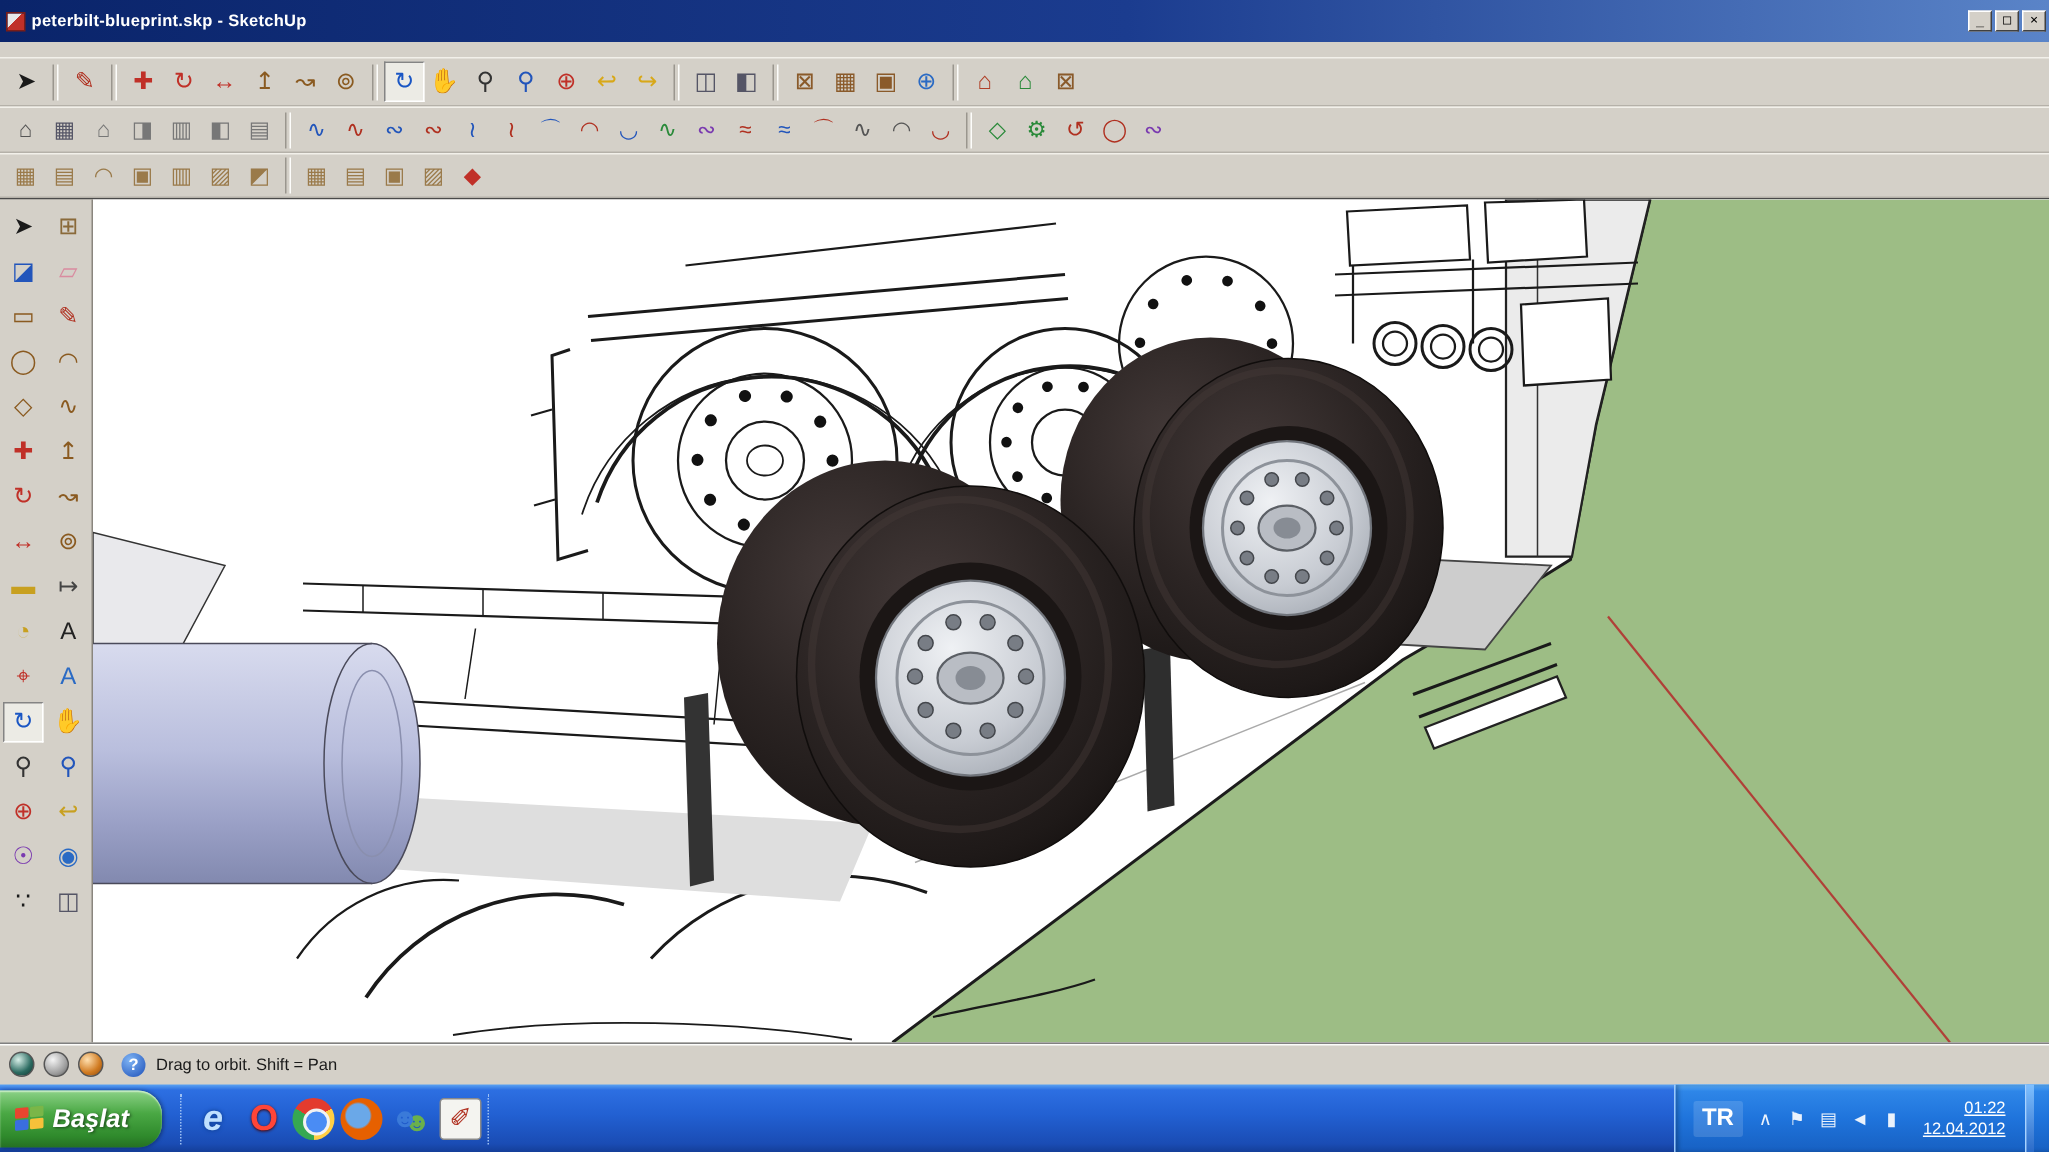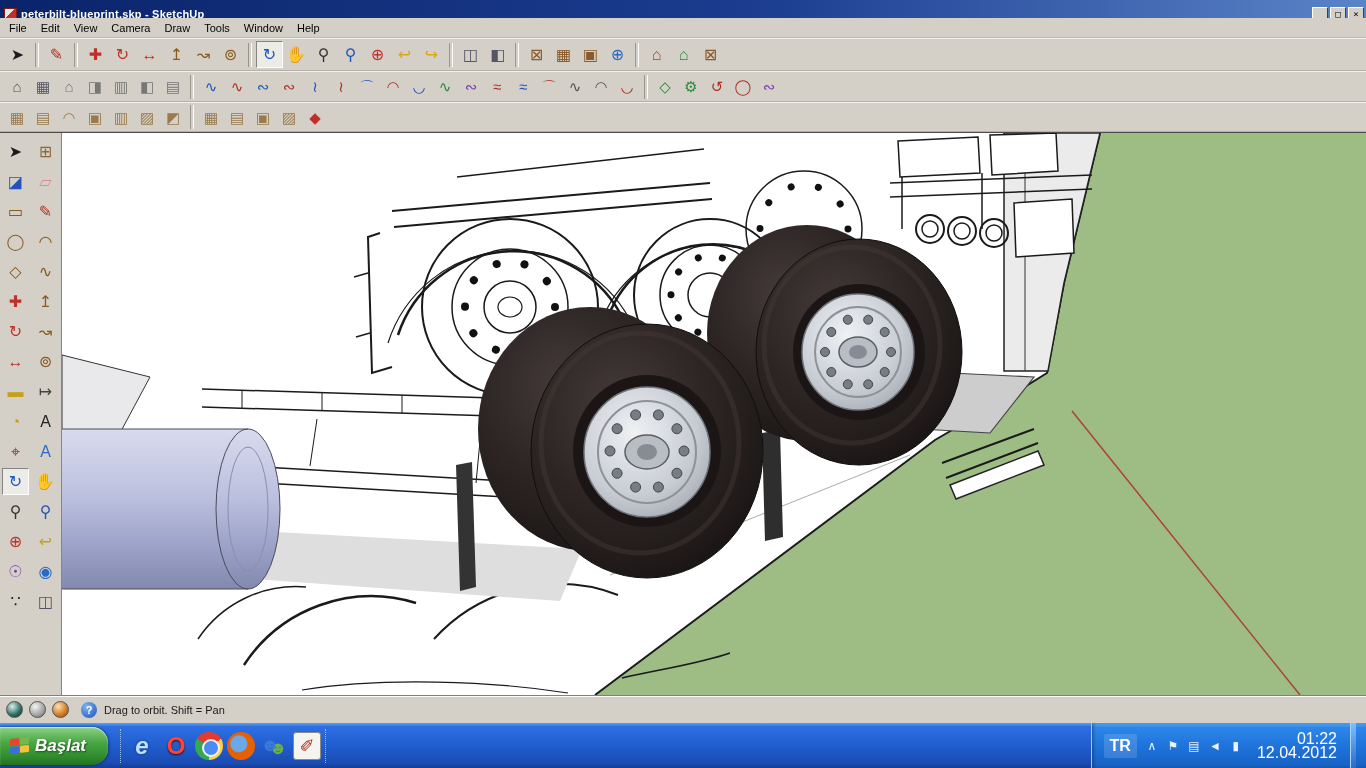--- a/index.html
+++ b/index.html
@@ -88,49 +88,39 @@
     border-radius:50%; width:28px; height:28px; }
   .ql-people { color:#3a7ad9; font-size:18px; text-shadow:8px 3px 0 #6ab04c; padding-right:8px; }
   .ql-pen { background:#f4f4f0; border:1px solid #8a8a8a; color:#b03020; font-size:18px; width:28px; height:28px; }
   #task-spacer { flex:1 1 auto; }
   #systray { height:45px; display:flex; align-items:center; gap:7px; padding:0 10px 0 12px;
     background:linear-gradient(180deg,#58aaf6 0%,#2e86e8 10%,#1f74dc 50%,#1760c2 100%);
     box-shadow:inset 2px 0 3px rgba(0,0,0,.25); border-left:1px solid #9ccaf8; }
   #lang-label { color:#fff; font-weight:bold; font-size:16px; background:rgba(255,255,255,.14);
     padding:3px 6px; border-radius:2px; }
   .tray-ic { color:#eaf2fc; font-size:12px; width:16px; text-align:center; }
-  #clock-block { color:#fff; text-align:right; line-height:14px; font-size:16px; padding-left:6px; }
+  #clock-block { color:#fff; text-align:right; line-height:14px; font-size:11px; padding-left:6px;text-decoration:underline; }
   #show-desktop { width:6px; height:45px; background:linear-gradient(180deg,#7fc0ff,#2a6ac8); margin-left:6px;
     border-left:1px solid #a8d2ff; }
 </style>
 </head>
 <body>
 
 <div id="screen">
 
   <div id="titlebar">
     <span class="app-icon"></span>
     <span id="title-text">peterbilt-blueprint.skp - SketchUp</span>
     <span class="winbtns">
       <span class="wbtn">_</span>
       <span class="wbtn">□</span>
       <span class="wbtn">×</span>
     </span>
   </div>
 
-  <div id="menubar">
-      <span class="menu-item">File</span>
-      <span class="menu-item">Edit</span>
-      <span class="menu-item">View</span>
-      <span class="menu-item">Camera</span>
-      <span class="menu-item">Draw</span>
-      <span class="menu-item">Tools</span>
-      <span class="menu-item">Window</span>
-      <span class="menu-item">Help</span>
-    </div>
 
   <div id="toolbar-row1" class="toolbar-row">
       <span class="tbtn" style="color: rgb(26, 26, 26);">➤</span>
       <span class="tsep"></span>
       <span class="tbtn" style="color: rgb(176, 48, 32);">✎</span>
       <span class="tsep"></span>
       <span class="tbtn" style="color: rgb(192, 48, 40);">✚</span>
       <span class="tbtn" style="color: rgb(192, 48, 40);">↻</span>
       <span class="tbtn" style="color: rgb(192, 48, 40);">↔</span>
       <span class="tbtn" style="color: rgb(138, 90, 32);">↥</span>

